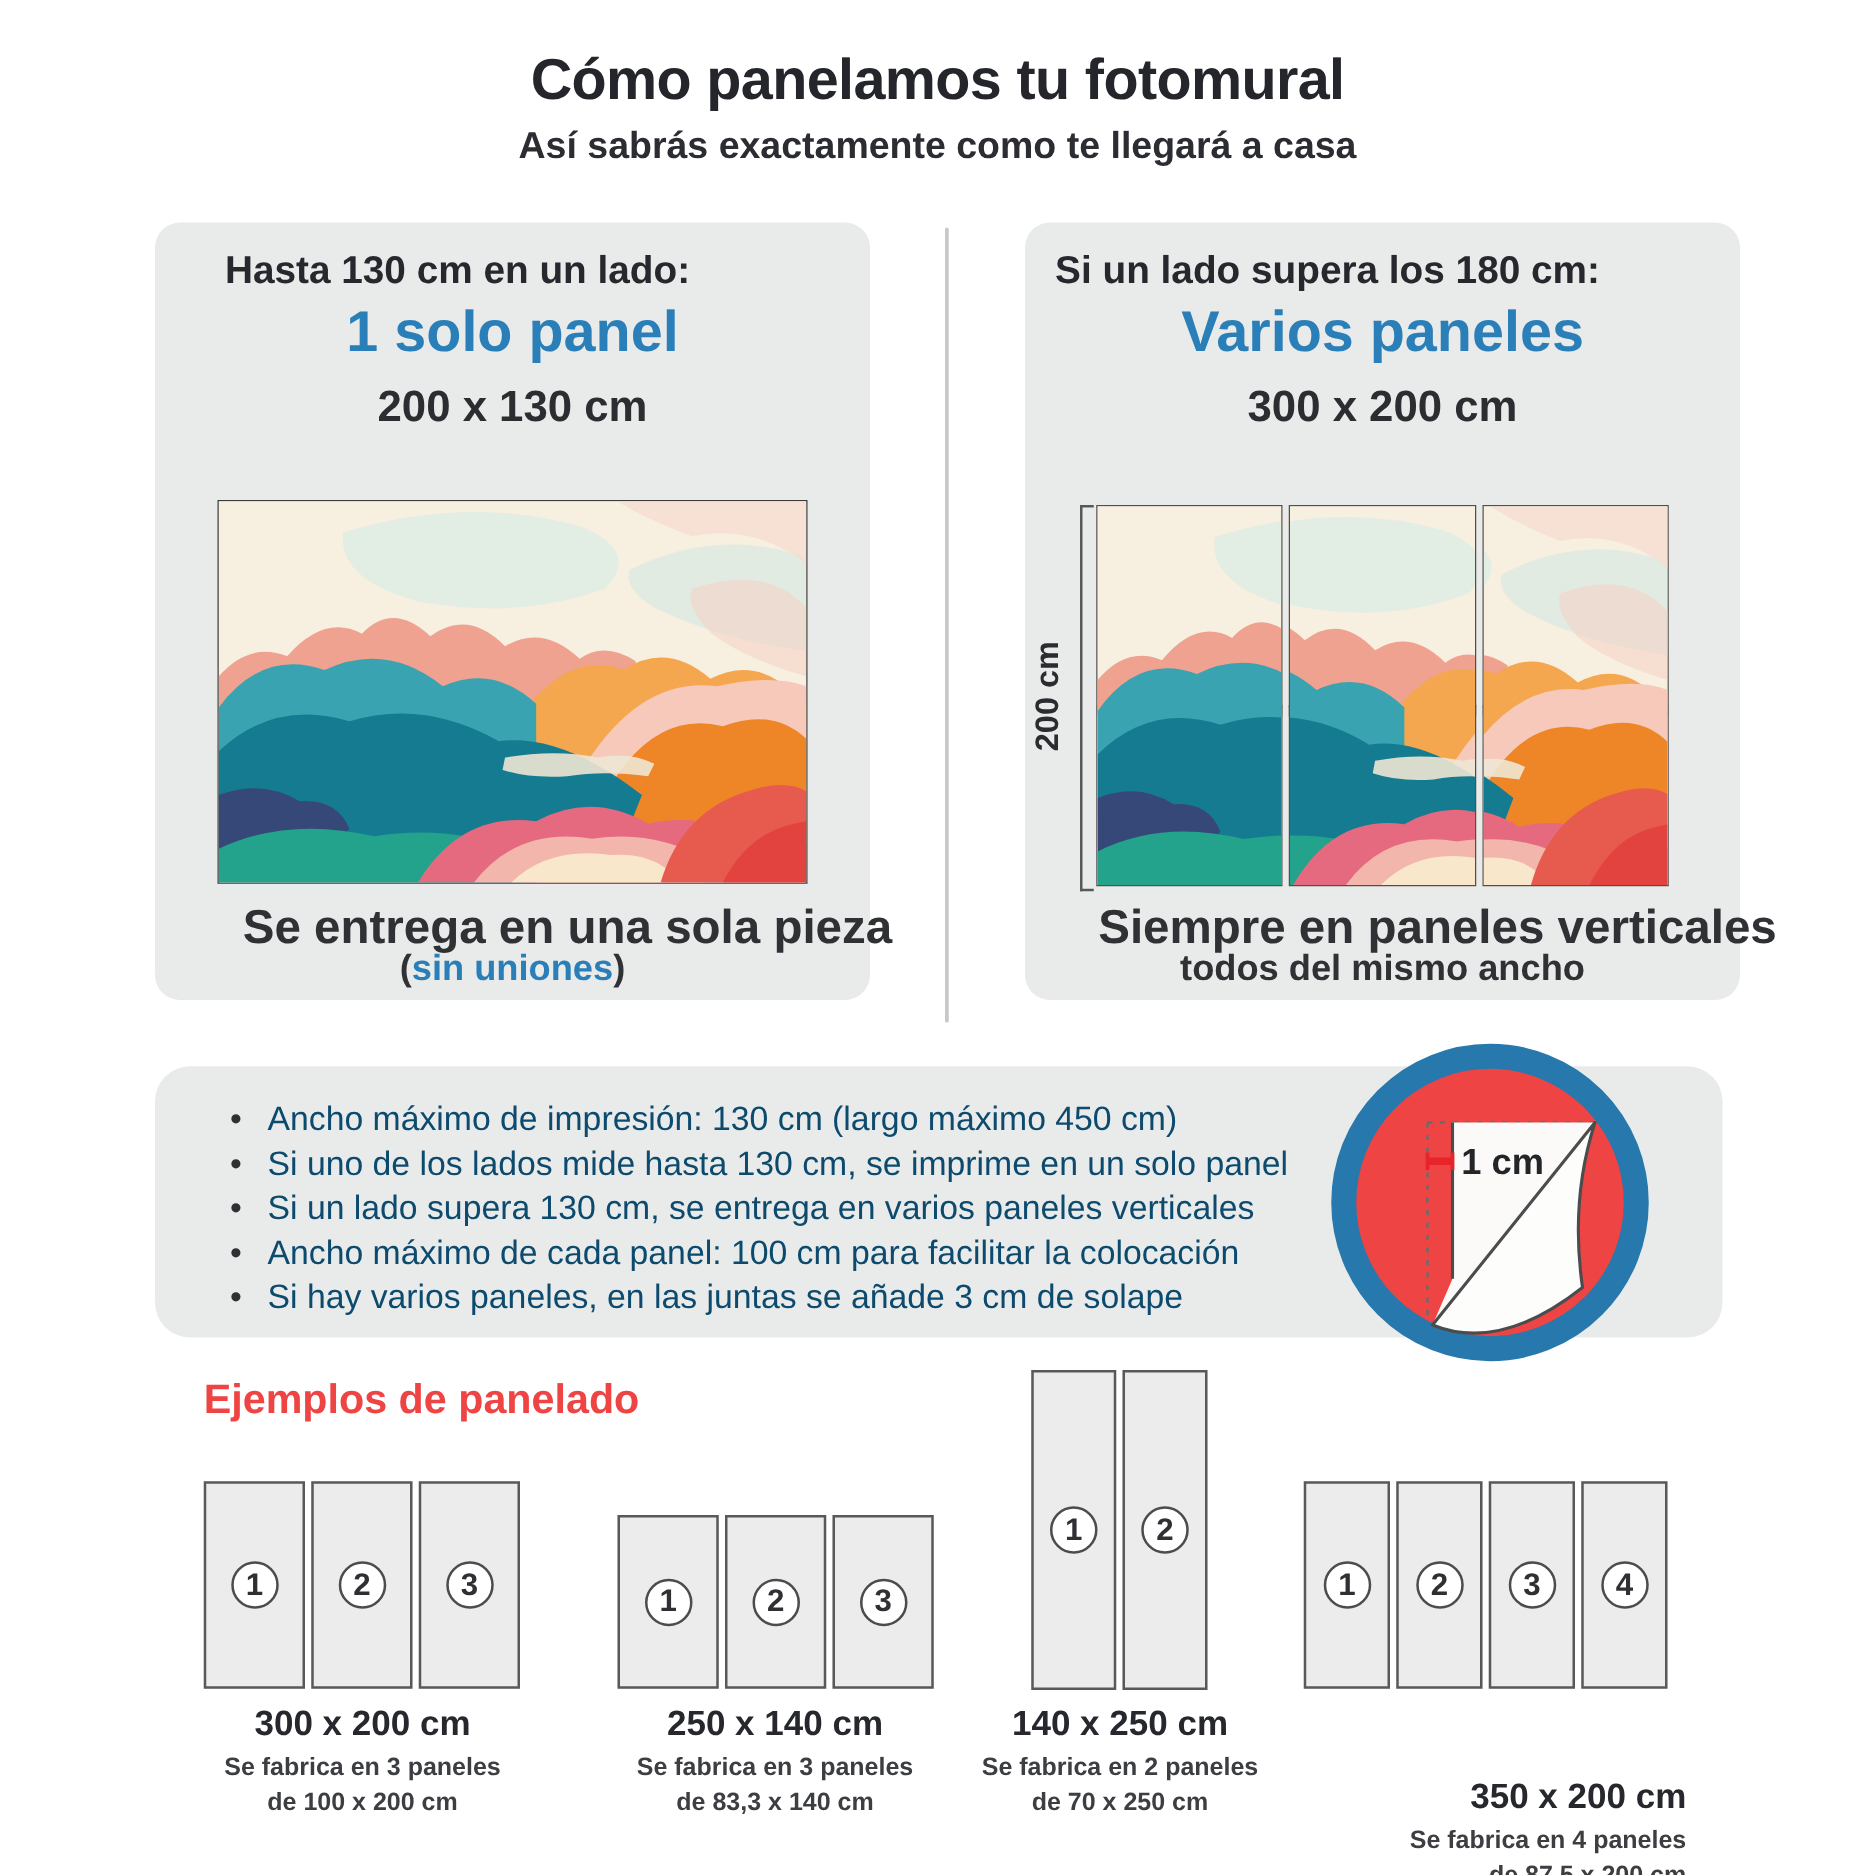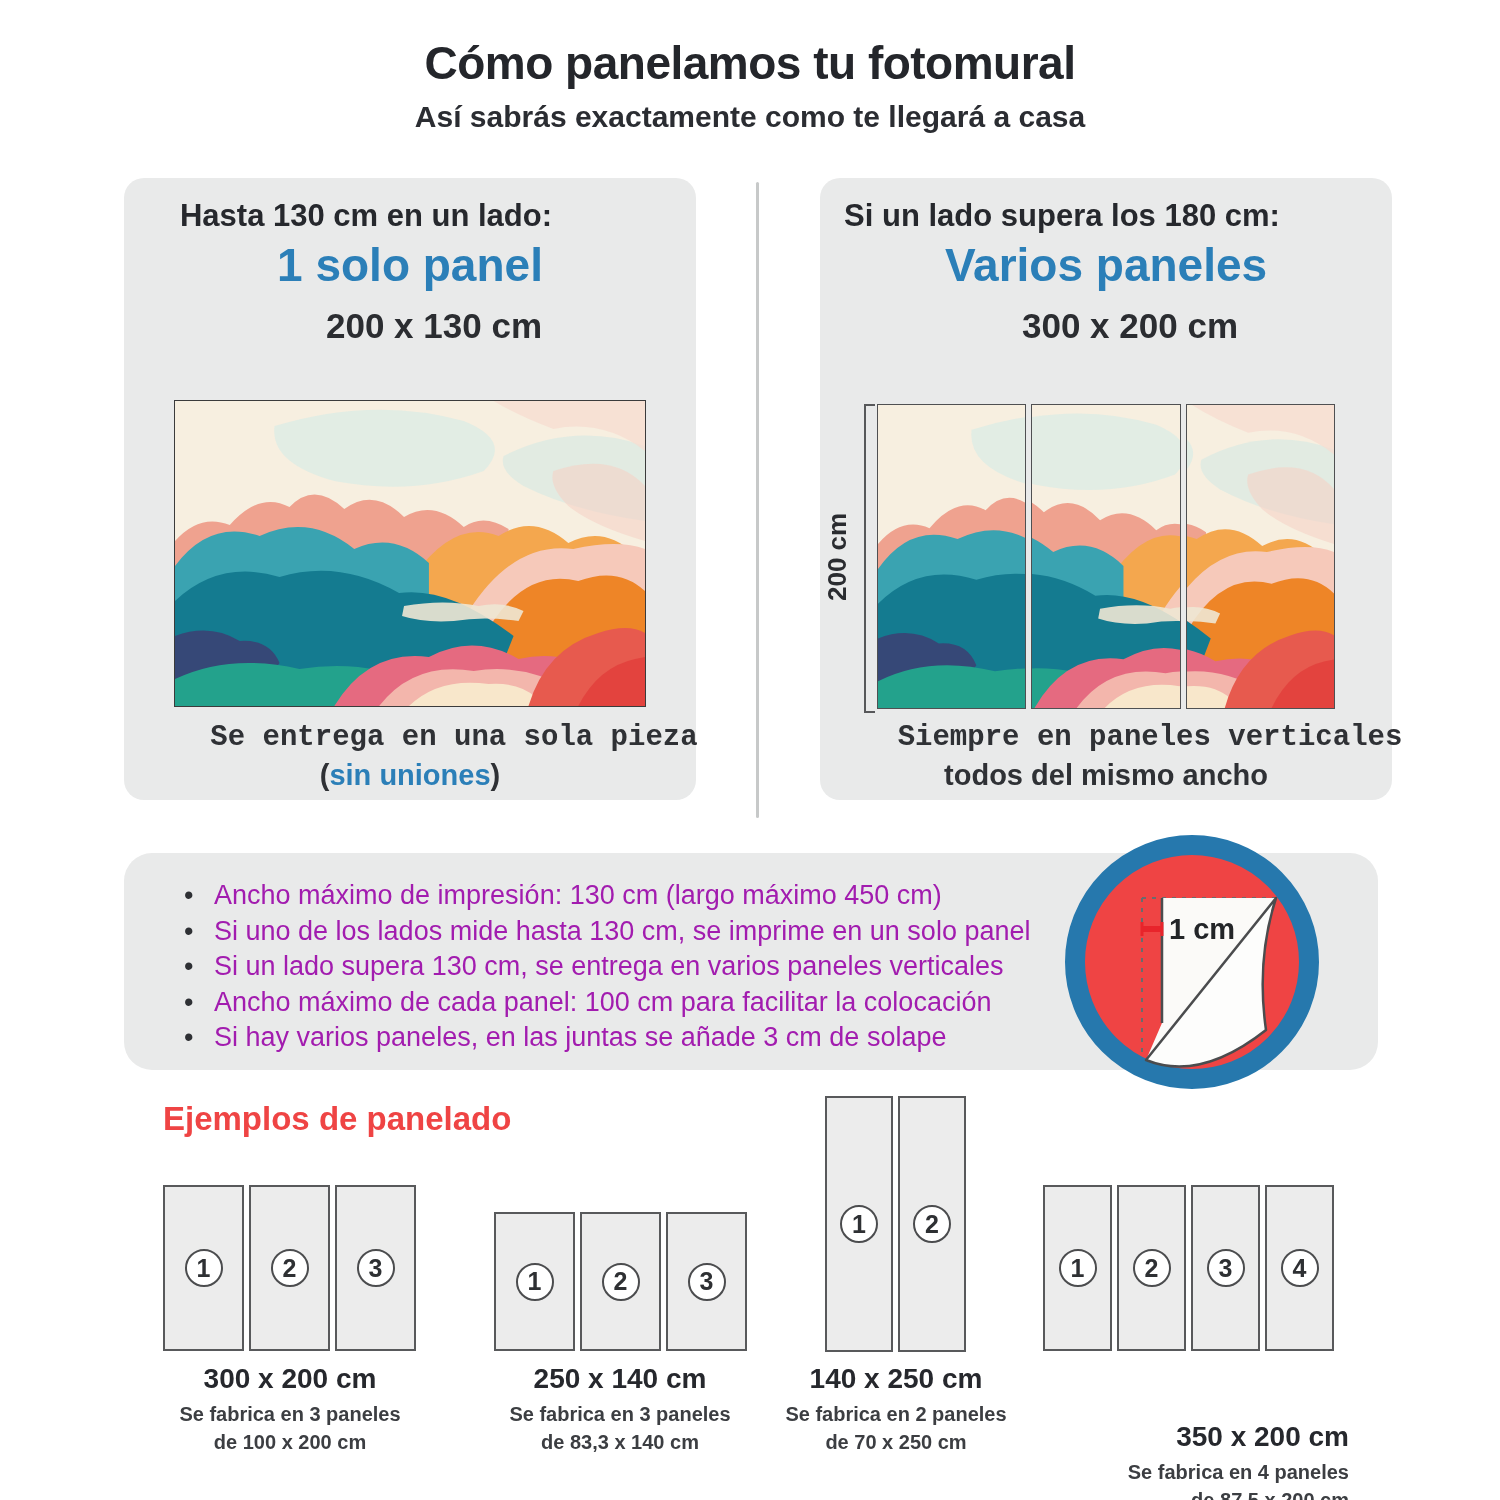--- a/index.html
+++ b/index.html
@@ -12,22 +12,22 @@
   .title{left:0;top:36px;width:1500px;font-size:46px;font-weight:bold;letter-spacing:-0.5px;color:#24262b;}
   .subtitle{left:0;top:100px;width:1500px;font-size:30px;font-weight:600;color:#2b2d32;}
 
   
   .card{background:#e9eaea;border-radius:20px;width:572px;height:622px;top:178px;}
   .card-l{left:124px;}
   .card-r{left:820px;}
   .vdivider{left:756px;top:182px;width:3px;height:636px;background:#c7c9c9;border-radius:2px;}
   .card-heading{left:0;top:20px;width:484px;font-size:31px;font-weight:bold;color:#26282d;}
   .card-highlight{left:0;top:60px;width:572px;font-size:46px;font-weight:bold;color:#2b7fb8;}
-  .card-size{left:0;top:128px;width:572px;font-size:35px;font-weight:bold;color:#2b2d31;padding-left:24px;}
-  .caption1{left:0;top:543px;width:660px;font-size:29px;font-weight:600;color:#2f3135;font-family:Liberation Mono, monospace;}
+  .card-size{left:0;top:128px;width:572px;font-size:35px;font-weight:bold;color:#2b2d31;}
+  .caption1{left:0;top:543px;width:660px;font-size:38px;font-weight:600;color:#2f3135;}
   .caption2{left:0;top:581px;width:572px;font-size:29px;font-weight:600;color:#2f3135;}
   .blue{color:#2b7fb8;}
 
   .art-single{left:50px;top:222px;width:470px;height:305px;border:1px solid #3b3b3b;background:#f7efe0;}
   .art-single svg{display:block;width:100%;height:100%;}
 
   
   .wlabels{left:57px;top:352px;width:458px;display:flex;gap:5px;}
   .wlabels span{flex:1;text-align:center;font-size:26px;font-weight:600;color:#2a2c30;}
   .brackets{left:57px;top:386px;width:458px;display:flex;gap:5px;height:9px;}
@@ -36,21 +36,21 @@
             border-top:2px solid #57585a;border-bottom:2px solid #57585a;}
   .vlabel{left:2px;top:226px;width:36px;height:305px;writing-mode:vertical-rl;transform:rotate(180deg);
           text-align:center;font-size:26px;font-weight:600;color:#2a2c30;}
   .mpanels{left:57px;top:226px;width:458px;height:305px;display:flex;gap:5px;}
   .mpanel{flex:1;border:1px solid #4f5052;background:#f7efe0;overflow:hidden;}
   .mpanel svg{display:block;width:100%;height:100%;}
 
   
   .rules-box{left:124px;top:853px;width:1254px;height:217px;background:#e9eaea;border-radius:28px;}
   .rules-list{left:60px;top:25px;width:980px;margin:0;padding:0;list-style:none;}
-  .rules-list li{position:relative;font-size:27px;line-height:35.5px;color:#a21caf;padding-left:30px;}
+  .rules-list li{position:relative;font-size:27px;line-height:35.5px;color:#0c4a6e;padding-left:30px;}
   .rules-list li::before{content:"•";position:absolute;left:0;top:0;font-size:27px;color:#2e3034;}
 
   
   .overlap-circle{left:1065px;top:835px;width:254px;height:254px;box-sizing:border-box;
                   border:20px solid #2678ad;border-radius:50%;background:#ef4444;}
   .overlap-circle svg{display:block;width:214px;height:214px;}
 
   
   .ex-heading{left:163px;top:1100px;font-size:33px;font-weight:bold;color:#ef4444;}
   .ex-panels{display:flex;gap:5px;}

